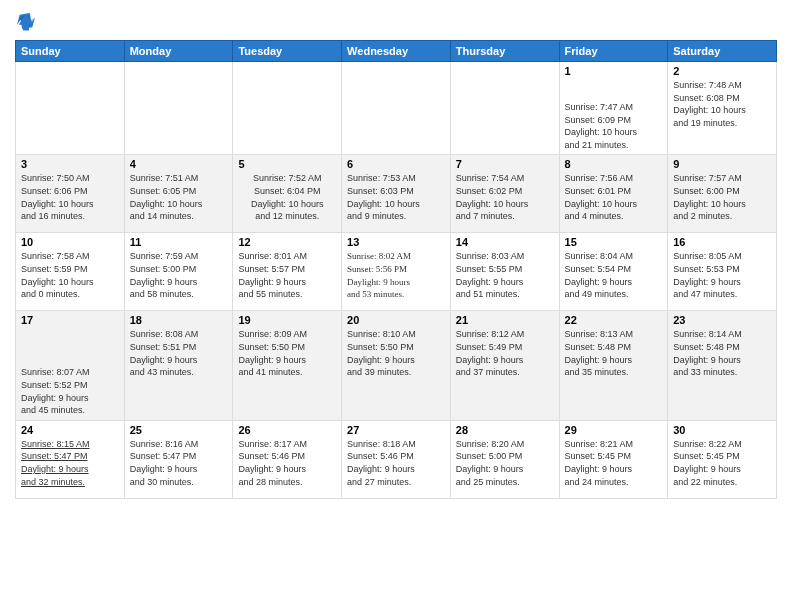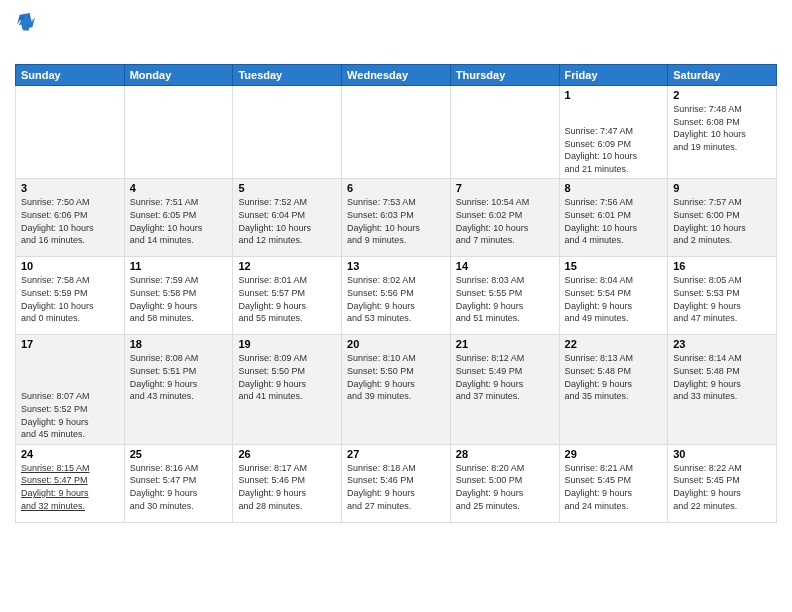--- a/index.html
+++ b/index.html
@@ -9,21 +9,20 @@
       width: 792px;
       height: 612px;
       overflow: hidden;
     }
     .page {
       width: 792px;
       height: 468px;
       padding: 10px 15px;
       display: flex;
       flex-direction: column;
-      gap: 24px;
     }
     .header {
       display: flex;
       justify-content: space-between;
       align-items: flex-start;
       margin-bottom: 8px;
     }
     .logo {
       display: flex;
       align-items: center;
@@ -172,35 +171,35 @@
           </td>
           <td>
             <span class="day-number">4</span>
             <div class="day-info" style="white-space: pre-line;">Sunrise: 7:51 AM
 Sunset: 6:05 PM
 Daylight: 10 hours
 and 14 minutes.</div>
           </td>
           <td>
             <span class="day-number">5</span>
-            <div class="day-info" style="white-space: pre-line;">Sunrise: 7:52 AM
+            <div class="day-info" style="white-space: pre-line; text-align: center;">Sunrise: 7:52 AM
 Sunset: 6:04 PM
 Daylight: 10 hours
 and 12 minutes.</div>
           </td>
           <td>
             <span class="day-number">6</span>
             <div class="day-info" style="white-space: pre-line;">Sunrise: 7:53 AM
 Sunset: 6:03 PM
 Daylight: 10 hours
 and 9 minutes.</div>
           </td>
           <td>
             <span class="day-number">7</span>
-            <div class="day-info" style="white-space: pre-line;">Sunrise: 10:54 AM
+            <div class="day-info" style="white-space: pre-line;">Sunrise: 7:54 AM
 Sunset: 6:02 PM
 Daylight: 10 hours
 and 7 minutes.</div>
           </td>
           <td>
             <span class="day-number">8</span>
             <div class="day-info" style="white-space: pre-line;">Sunrise: 7:56 AM
 Sunset: 6:01 PM
 Daylight: 10 hours
 and 4 minutes.</div>
@@ -217,34 +216,34 @@
           <td>
             <span class="day-number">10</span>
             <div class="day-info" style="white-space: pre-line;">Sunrise: 7:58 AM
 Sunset: 5:59 PM
 Daylight: 10 hours
 and 0 minutes.</div>
           </td>
           <td>
             <span class="day-number">11</span>
             <div class="day-info" style="white-space: pre-line;">Sunrise: 7:59 AM
-Sunset: 5:58 PM
+Sunset: 5:00 PM
 Daylight: 9 hours
 and 58 minutes.</div>
           </td>
           <td>
             <span class="day-number">12</span>
             <div class="day-info" style="white-space: pre-line;">Sunrise: 8:01 AM
 Sunset: 5:57 PM
 Daylight: 9 hours
 and 55 minutes.</div>
           </td>
           <td>
             <span class="day-number">13</span>
-            <div class="day-info" style="white-space: pre-line;">Sunrise: 8:02 AM
+            <div class="day-info" style="white-space: pre-line; font-family: Liberation Serif, serif;">Sunrise: 8:02 AM
 Sunset: 5:56 PM
 Daylight: 9 hours
 and 53 minutes.</div>
           </td>
           <td>
             <span class="day-number">14</span>
             <div class="day-info" style="white-space: pre-line;">Sunrise: 8:03 AM
 Sunset: 5:55 PM
 Daylight: 9 hours
 and 51 minutes.</div>

